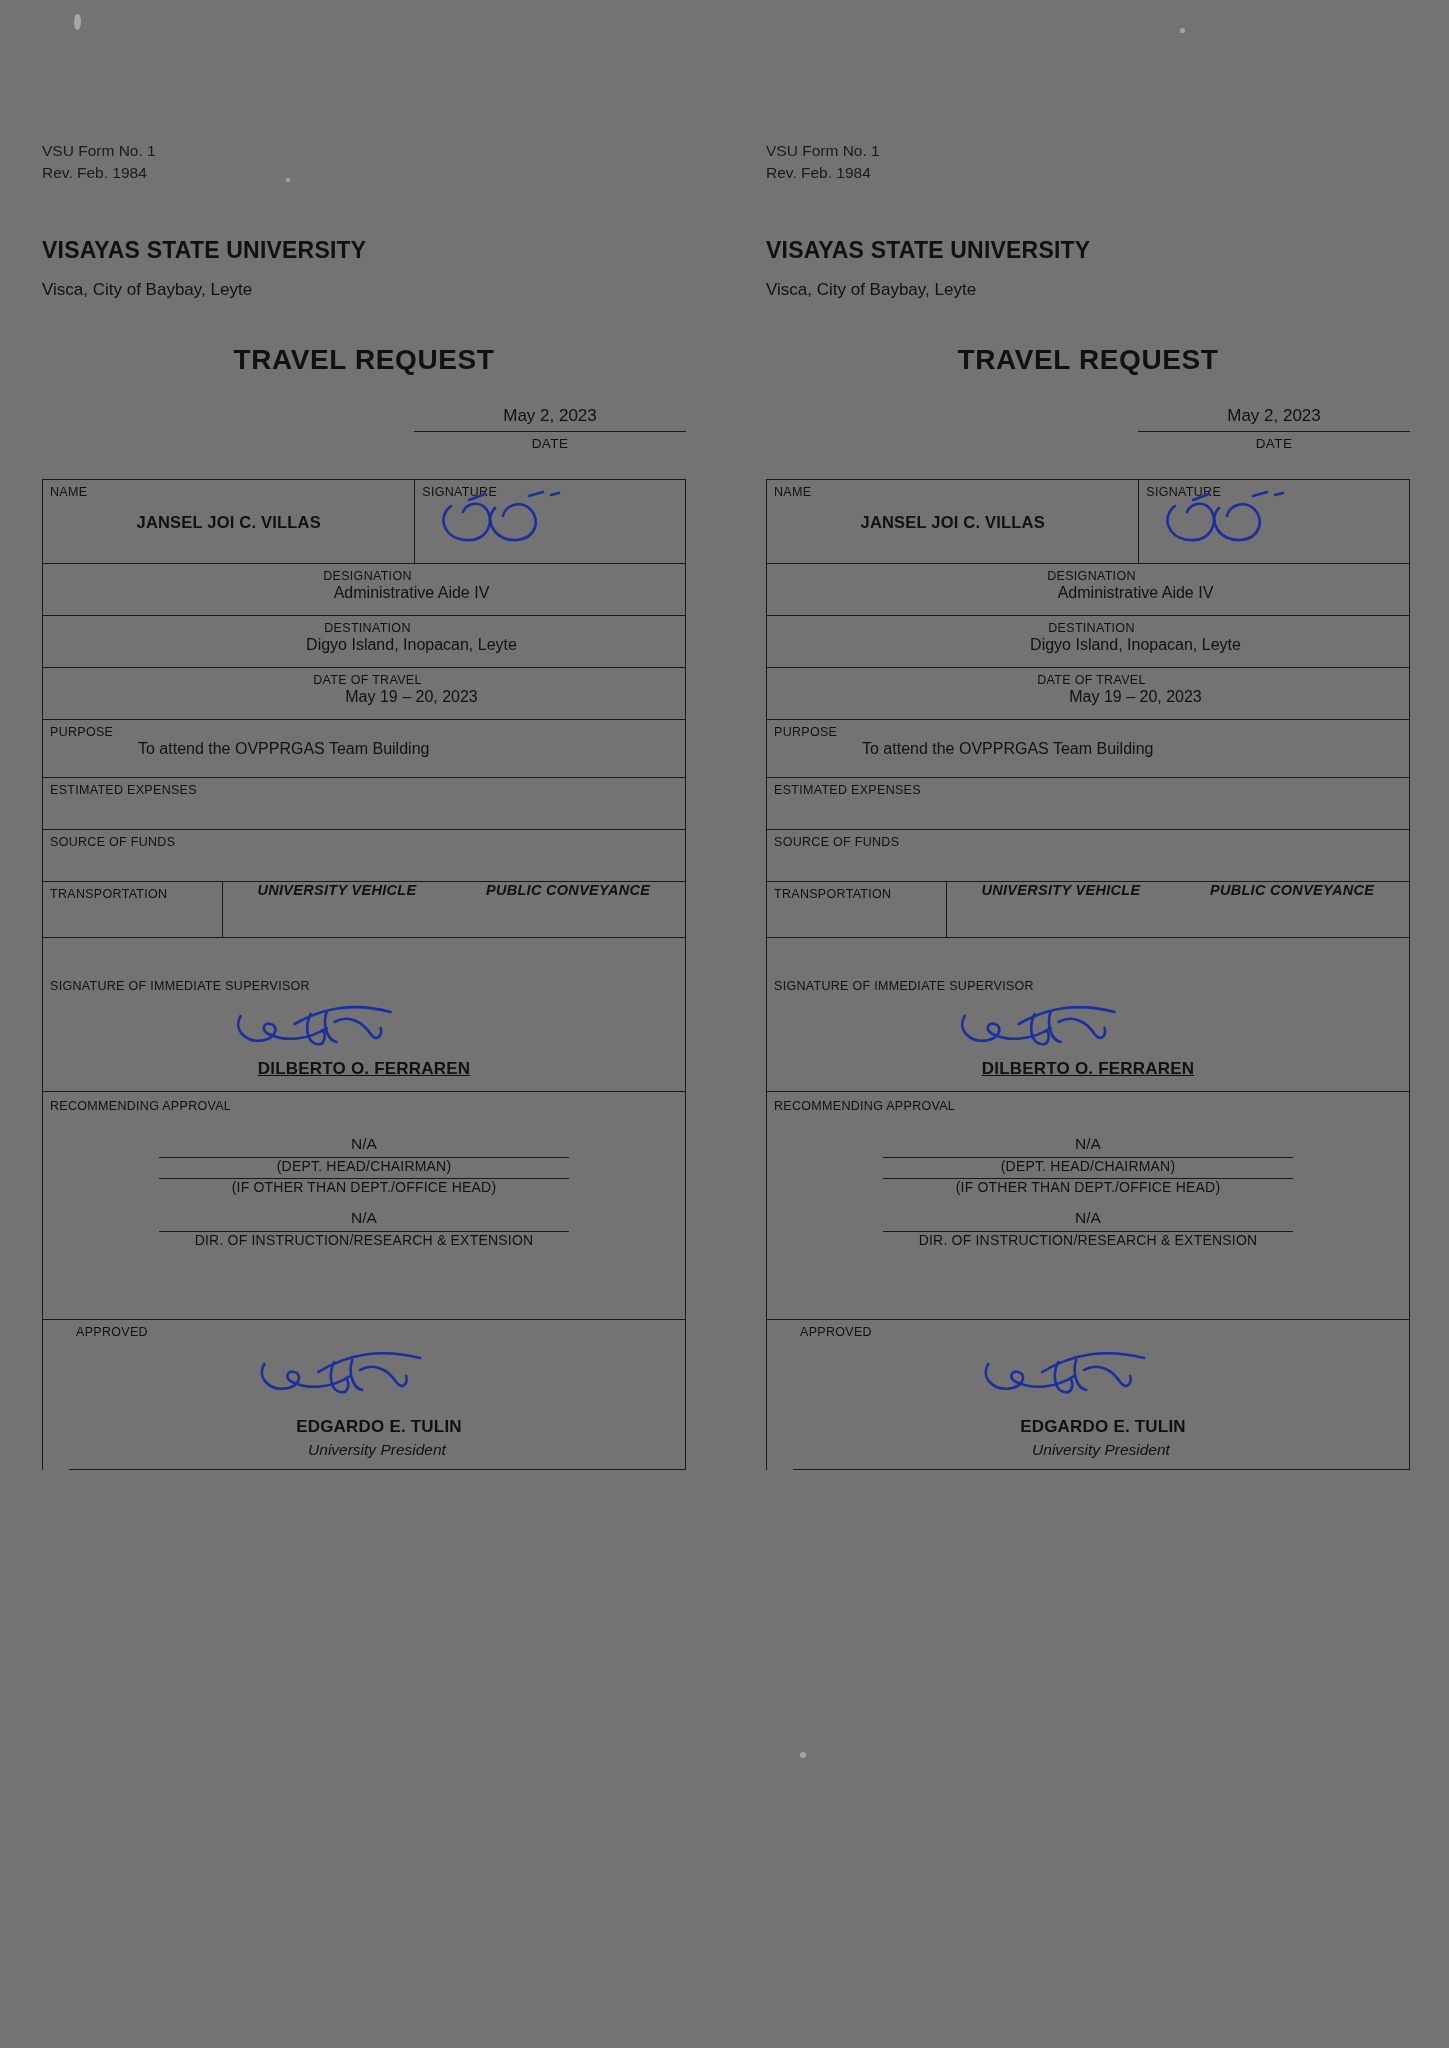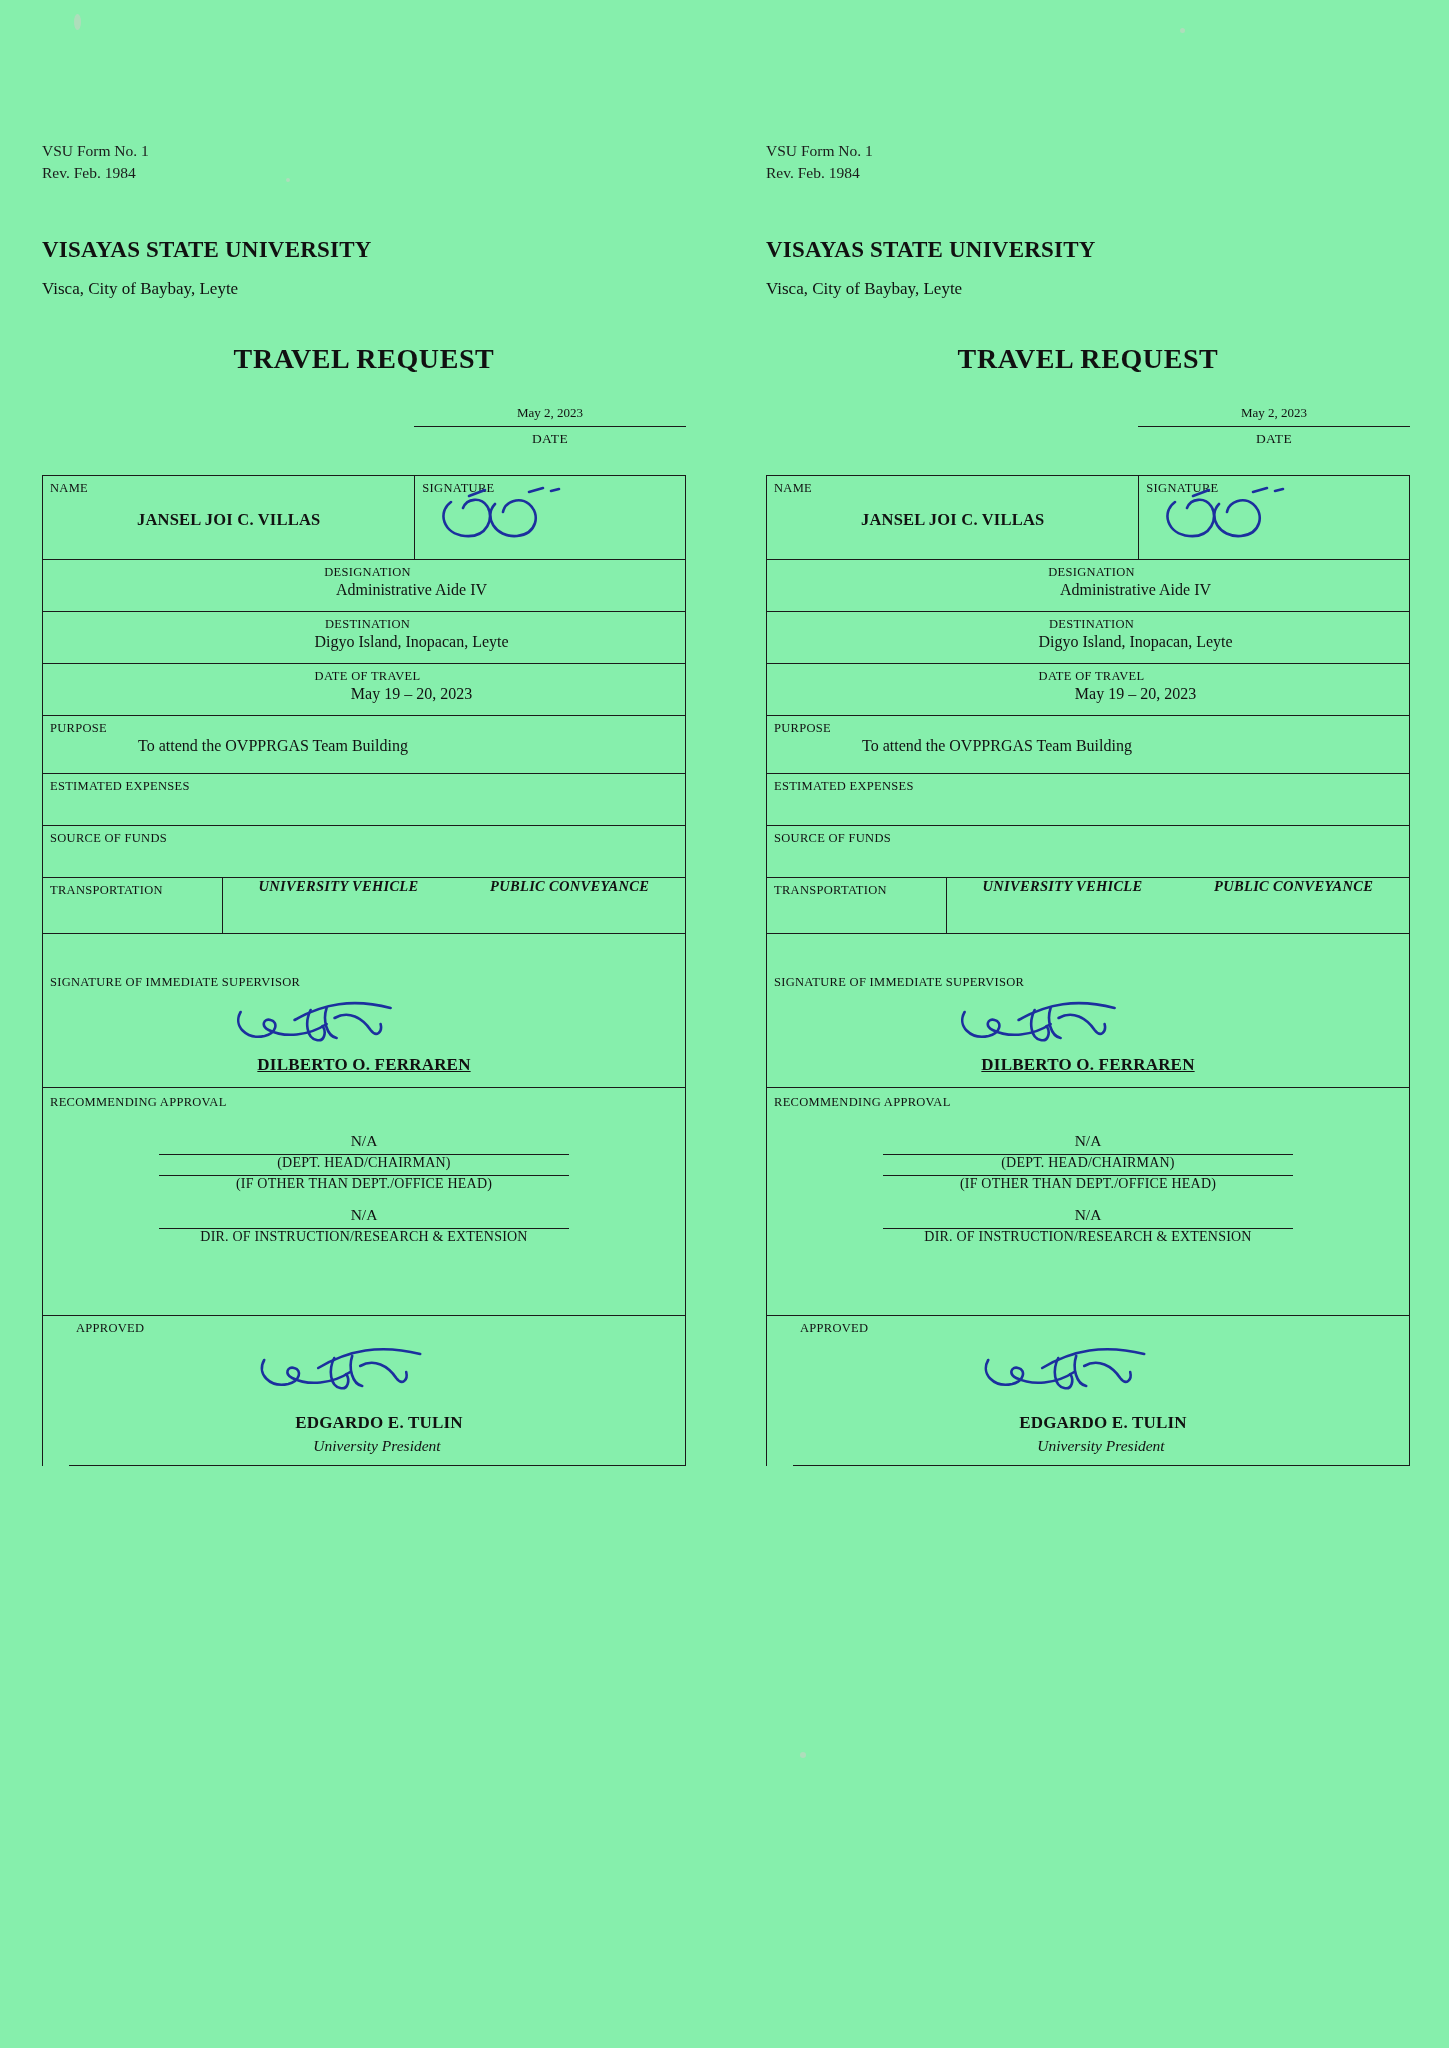--- a/index.html
+++ b/index.html
@@ -11,22 +11,21 @@
     width: 1449px;
     height: 2048px;
     position: relative;
     font-family: "Liberation Sans", sans-serif;
     color: #111;
     overflow: hidden;
   }
   .page {
     position: absolute;
     inset: 0;
-    background: #86efac;
-    font-family: Liberation Serif, serif;
+    background: #737373;
   }
   
   .speck {
     position: absolute;
     background: #cfcfc8;
     border-radius: 50%;
     opacity: .55;
   }
 
   .forms {
@@ -75,21 +74,21 @@
   .date-row {
     margin-top: 30px;
     display: flex;
     justify-content: flex-end;
   }
   .date-wrap {
     width: 272px;
     text-align: center;
   }
   .date-value {
-    font-size: 13px;
+    font-size: 17px;
     padding-bottom: 5px;
   }
   .date-rule {
     border-bottom: 1.6px solid #1a1a1a;
   }
   .date-label {
     font-size: 13.5px;
     letter-spacing: .4px;
     margin-top: 4px;
   }

